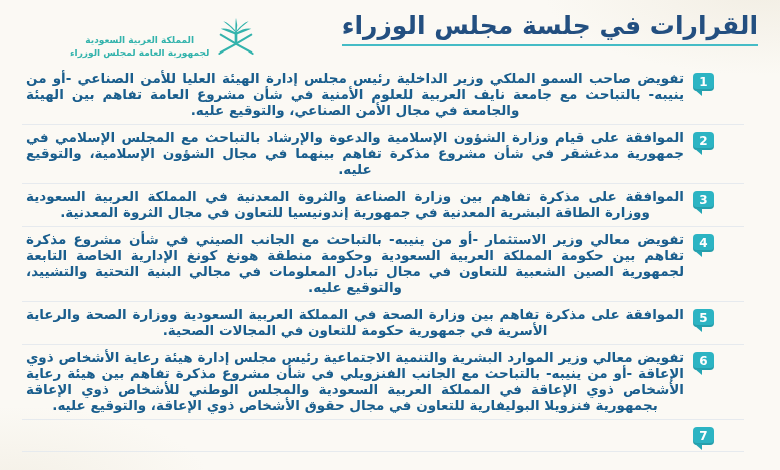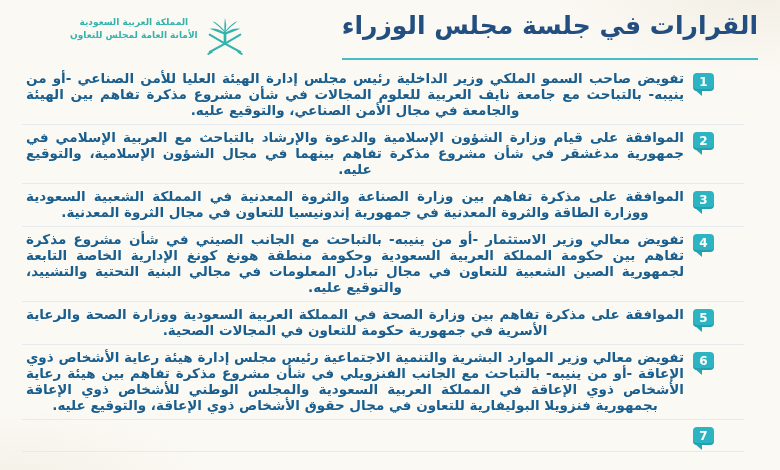--- a/index.html
+++ b/index.html
@@ -25,27 +25,27 @@
     justify-content:space-between;
     align-items:flex-start;
     padding:12px 22px 0 70px;
   }
   .title-wrap{ text-align:right; }
   .page-title{
     color:#234f80;
     font-size:25px;
     font-weight:bold;
     letter-spacing:-0.5px;
-    padding-bottom:18px;
+    padding-bottom:4px;
     border-bottom:2.5px solid #45bcc6;
     line-height:1.1;
   }
   .logo-group{
     display:flex;
-    align-items:flex-start;
+    align-items:flex-end;
     gap:7px;
     margin-top:4px;
   }
   .emblem{ width:40px; height:44px; flex:0 0 auto; }
   .org-text{
     text-align:center;
     color:#33b3ac;
     font-size:9px;
     font-weight:bold;
     line-height:1.45;
@@ -114,46 +114,46 @@
           <rect x="28" y="22" width="4" height="18" rx="1.5"></rect>
           <path d="M30 23 Q17 15 7 17 Q19 22 30 26 Z"></path>
           <path d="M30 23 Q43 15 53 17 Q41 22 30 26 Z"></path>
           <path d="M30 21 Q19 8 11 6 Q23 15 30 23 Z"></path>
           <path d="M30 21 Q41 8 49 6 Q37 15 30 23 Z"></path>
           <path d="M29 20 Q29 5 30 1 Q33 11 31 21 Z"></path>
         </g>
       </svg>
       <div class="org-text">
         <div>المملكة العربية السعودية</div>
-        <div>الأمانة العامة لمجلس للتعاون</div>
+        <div>لجمهورية العامة لمجلس الوزراء</div>
       </div>
     </div>
   </div>
 
   <div class="list">
 
     <div class="item">
       <div class="badge">
         <span>1</span>
       </div>
-      <p class="txt">تفويض صاحب السمو الملكي وزير الداخلية رئيس مجلس إدارة الهيئة العليا للأمن الصناعي -أو من ينيبه- بالتباحث مع جامعة نايف العربية للعلوم المجالات في شأن مشروع مذكرة تفاهم بين الهيئة والجامعة في مجال الأمن الصناعي، والتوقيع عليه.</p>
+      <p class="txt">تفويض صاحب السمو الملكي وزير الداخلية رئيس مجلس إدارة الهيئة العليا للأمن الصناعي -أو من ينيبه- بالتباحث مع جامعة نايف العربية للعلوم الأمنية في شأن مشروع العامة تفاهم بين الهيئة والجامعة في مجال الأمن الصناعي، والتوقيع عليه.</p>
     </div>
 
     <div class="item">
       <div class="badge">
         <span>2</span>
       </div>
-      <p class="txt">الموافقة على قيام وزارة الشؤون الإسلامية والدعوة والإرشاد بالتباحث مع العربية الإسلامي في جمهورية مدغشقر في شأن مشروع مذكرة تفاهم بينهما في مجال الشؤون الإسلامية، والتوقيع عليه.</p>
+      <p class="txt">الموافقة على قيام وزارة الشؤون الإسلامية والدعوة والإرشاد بالتباحث مع المجلس الإسلامي في جمهورية مدغشقر في شأن مشروع مذكرة تفاهم بينهما في مجال الشؤون الإسلامية، والتوقيع عليه.</p>
     </div>
 
     <div class="item">
       <div class="badge">
         <span>3</span>
       </div>
-      <p class="txt">الموافقة على مذكرة تفاهم بين وزارة الصناعة والثروة المعدنية في المملكة الشعبية السعودية ووزارة الطاقة والثروة المعدنية في جمهورية إندونيسيا للتعاون في مجال الثروة المعدنية.</p>
+      <p class="txt">الموافقة على مذكرة تفاهم بين وزارة الصناعة والثروة المعدنية في المملكة العربية السعودية ووزارة الطاقة البشرية المعدنية في جمهورية إندونيسيا للتعاون في مجال الثروة المعدنية.</p>
     </div>
 
     <div class="item">
       <div class="badge">
         <span>4</span>
       </div>
       <p class="txt">تفويض معالي وزير الاستثمار -أو من ينيبه- بالتباحث مع الجانب الصيني في شأن مشروع مذكرة تفاهم بين حكومة المملكة العربية السعودية وحكومة منطقة هونغ كونغ الإدارية الخاصة التابعة لجمهورية الصين الشعبية للتعاون في مجال تبادل المعلومات في مجالي البنية التحتية والتشييد، والتوقيع عليه.</p>
     </div>
 
     <div class="item">

